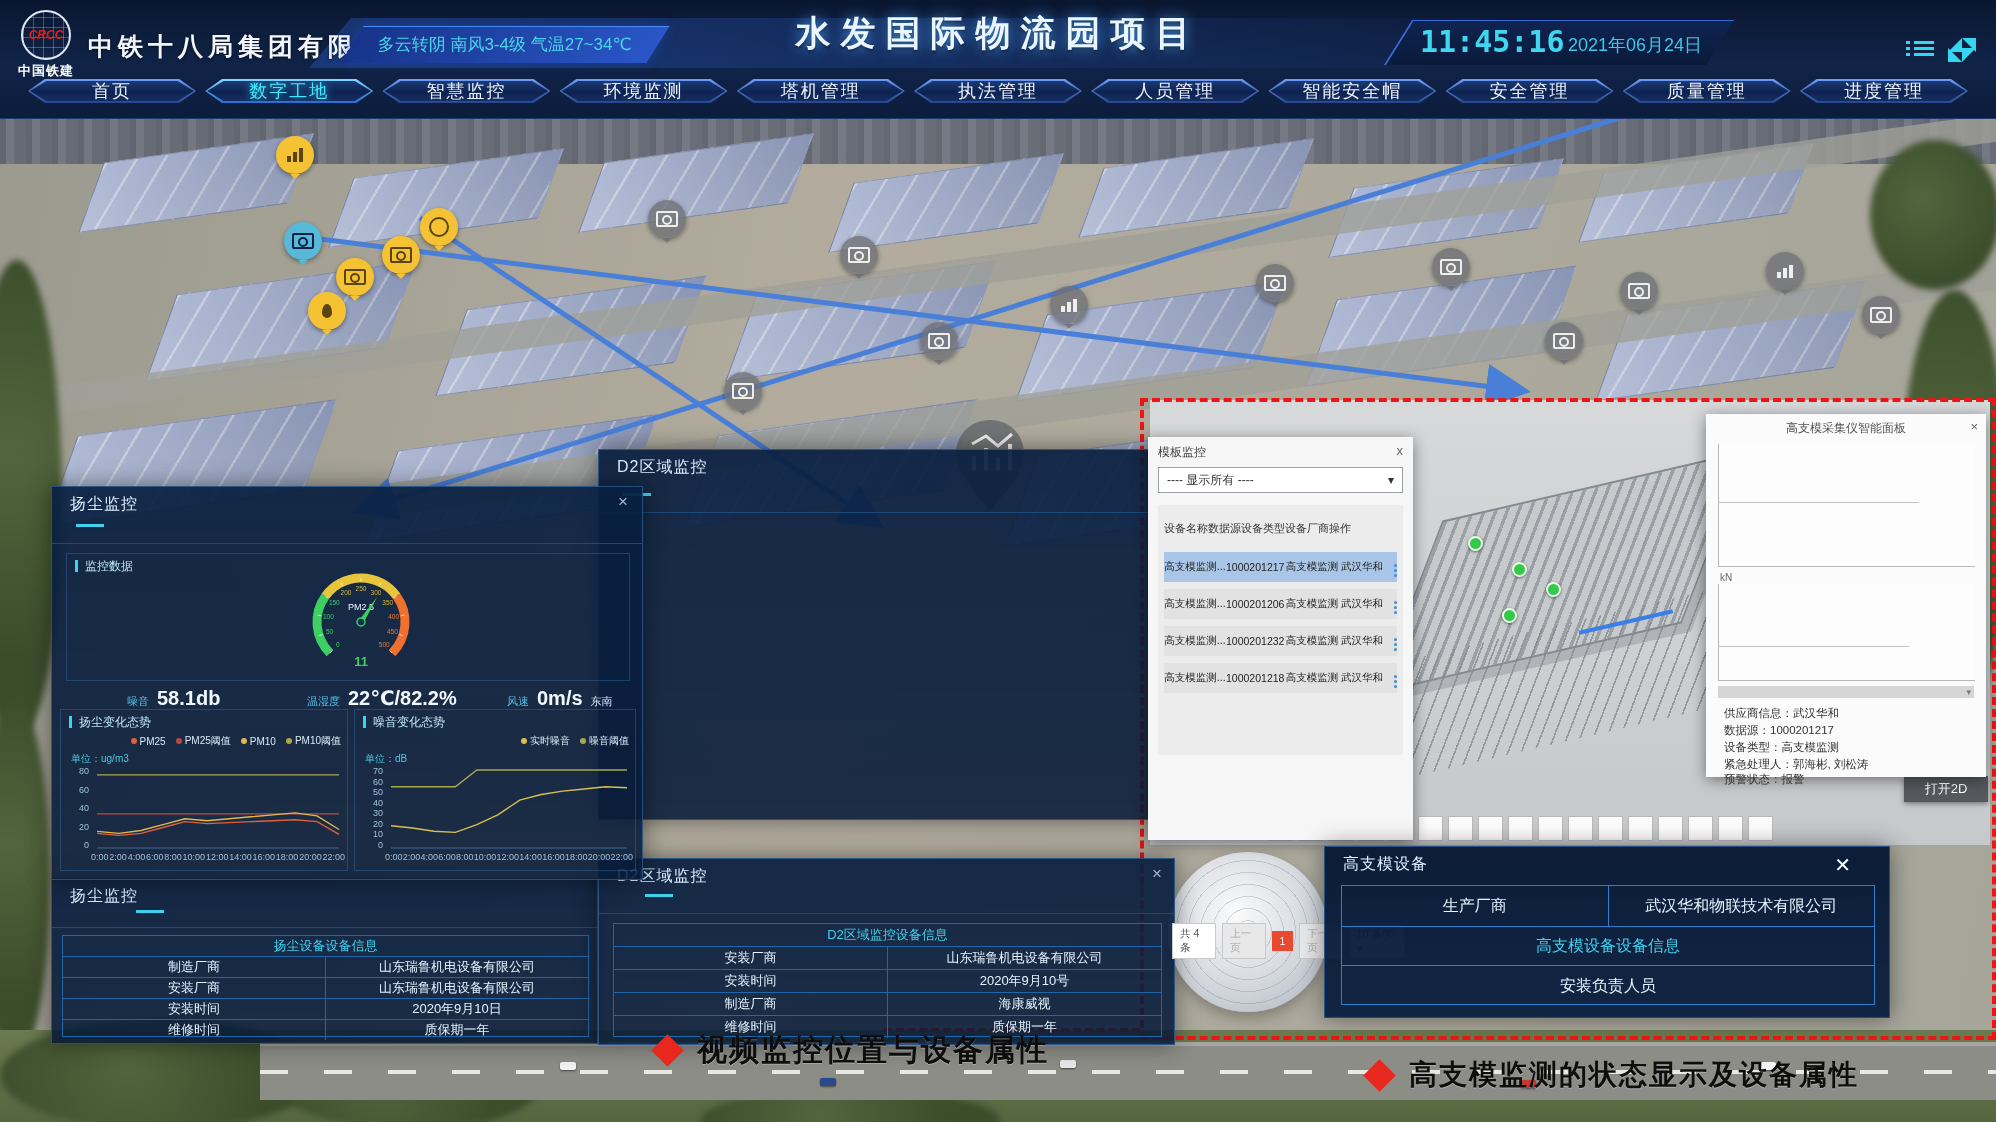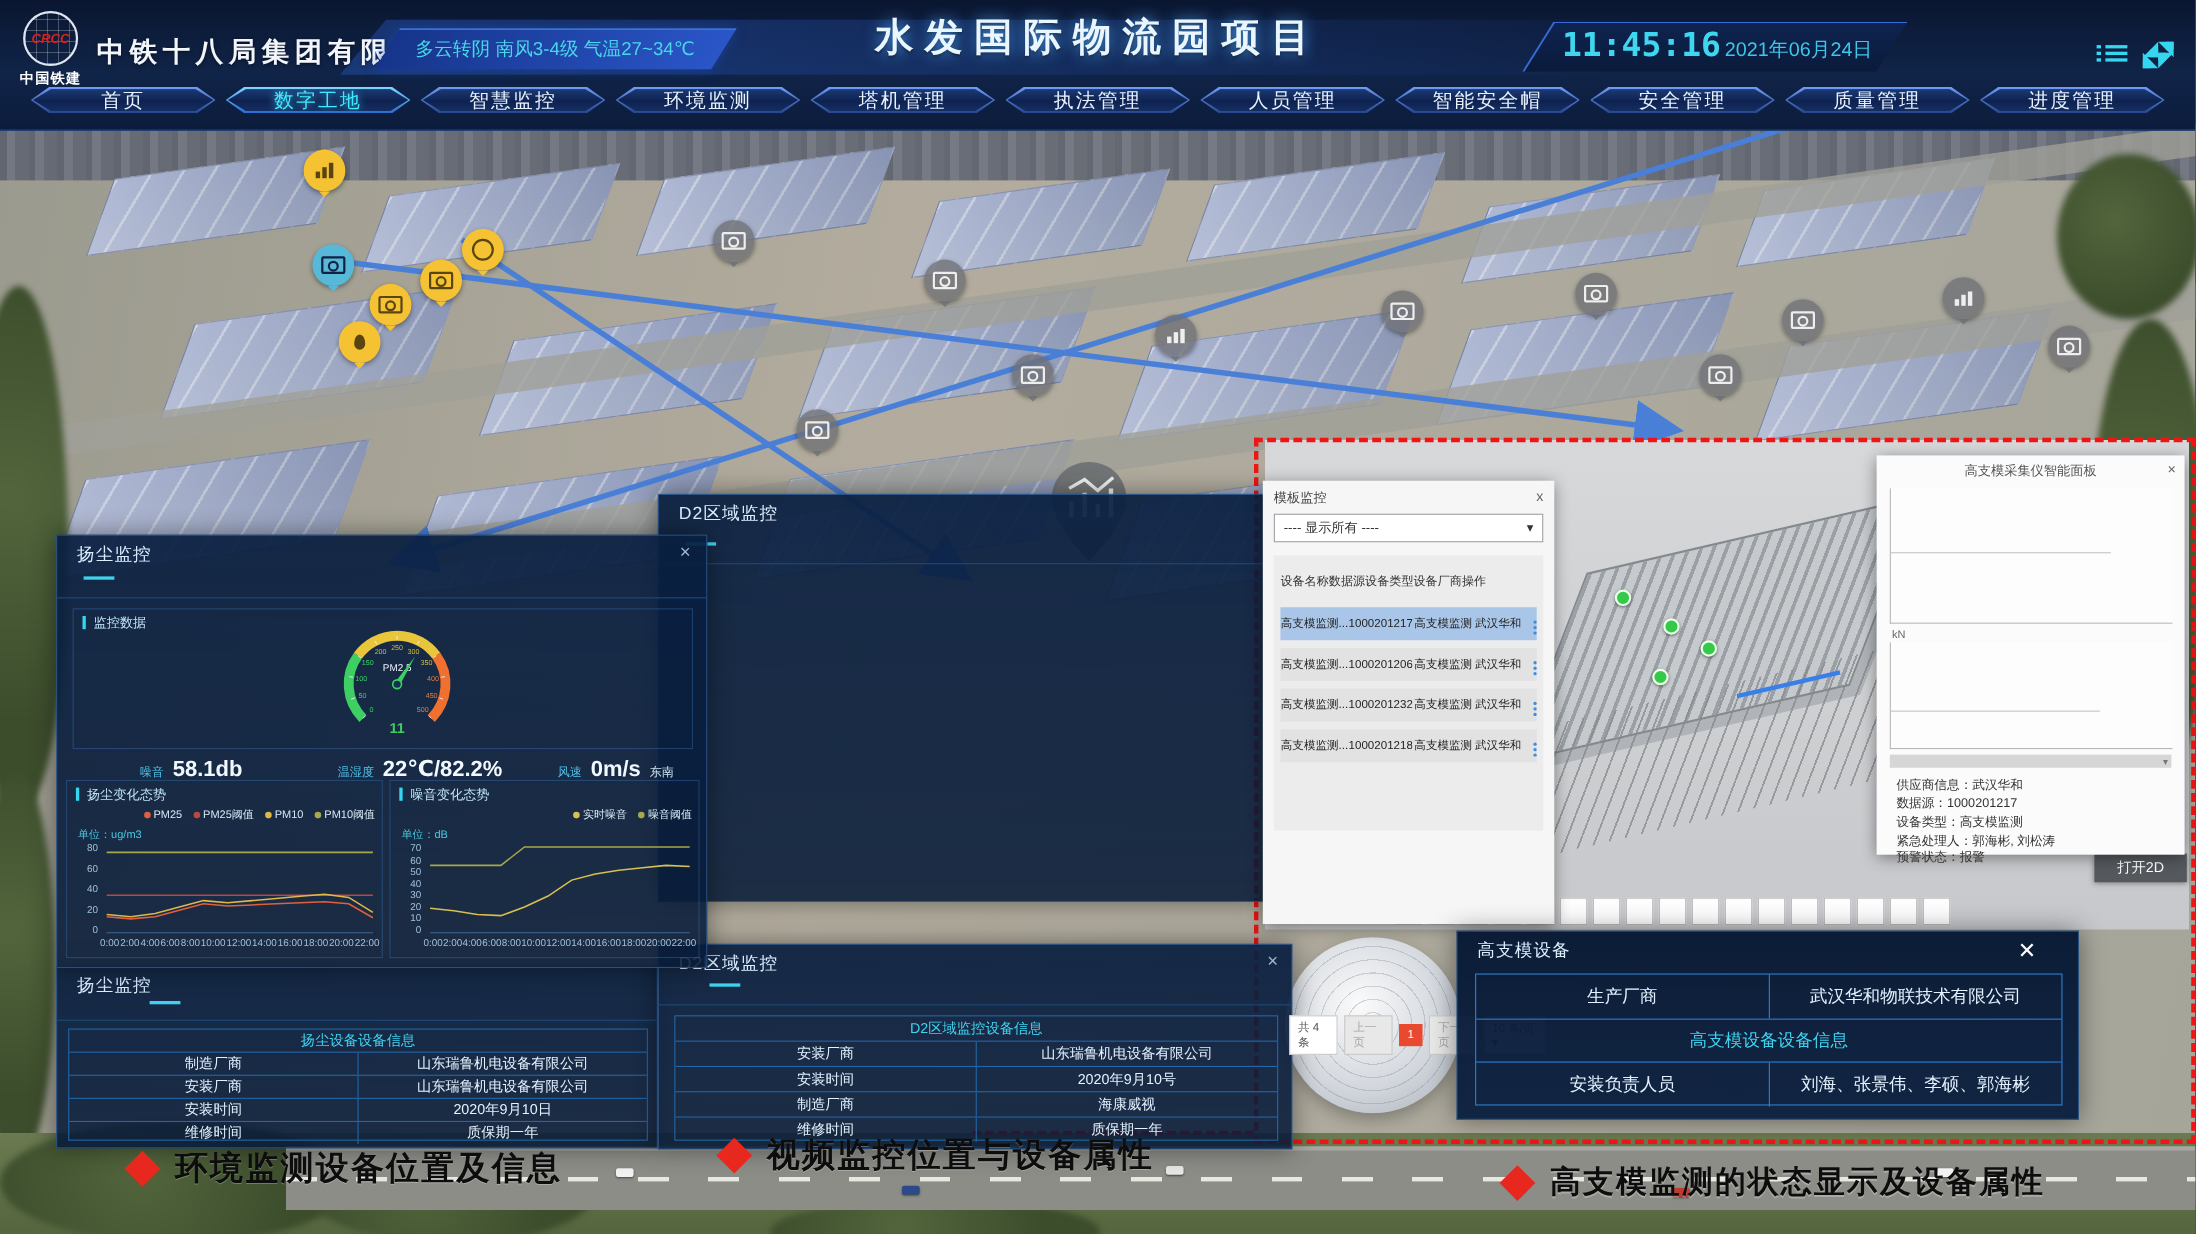--- a/index.html
+++ b/index.html
@@ -691,21 +691,20 @@
     <div class="ptitle">高支模设备</div>
     <div class="pclose gzm-close" style="right:38px;top:8px">✕</div>
     <div class="itable" style="left:16px;top:38px;width:534px;height:120px;font-size:16px;border-color:#2f7fd0">
       <div class="irow" style="height:40px;border-color:#2f7fd0">
         <span class="ic" style="border-color:#2f7fd0">生产厂商</span>
         <span class="ic" style="border-color:#2f7fd0">武汉华和物联技术有限公司</span>
       </div>
       <div class="irow ihead" style="height:38px;border-color:#2f7fd0;font-size:16px">高支模设备设备信息</div>
       <div class="irow" style="height:40px;border-color:#2f7fd0">
         <span class="ic" style="border-color:#2f7fd0">安装负责人员</span>
-        <span class="ic" style="border-color:#2f7fd0">刘海、张景伟、李硕、郭海彬</span>
       </div>
     </div>
   </div>
 
   <div class="header">
     <div class="hdr-stripe" style="left:330px;top:18px;width:1140px;height:50px;background:linear-gradient(90deg,rgba(34,74,160,.55),rgba(20,40,90,.2));"></div>
     <div class="logo-wrap">
       <div class="logo-globe">
         <span class="logo-mark">CRCC</span>
       </div>
@@ -760,24 +759,20 @@
         <div class="navbtn">安全管理</div>
       </div>
       <div class="navbtn-border">
         <div class="navbtn">质量管理</div>
       </div>
       <div class="navbtn-border">
         <div class="navbtn">进度管理</div>
       </div>
     </div>
 
-  <div class="anno" style="left:118px;top:1042px">
-    <span class="diamond-icon"></span>
-    <b>环境监测设备位置及信息</b>
-  </div>
   <div class="anno" style="left:656px;top:1030px">
     <span class="diamond-icon"></span>
     <b>视频监控位置与设备属性</b>
   </div>
   <div class="anno" style="left:1368px;top:1056px">
     <span class="diamond-icon"></span>
     <b style="font-size:28px">高支模监测的状态显示及设备属性</b>
   </div>
 
 </div>

